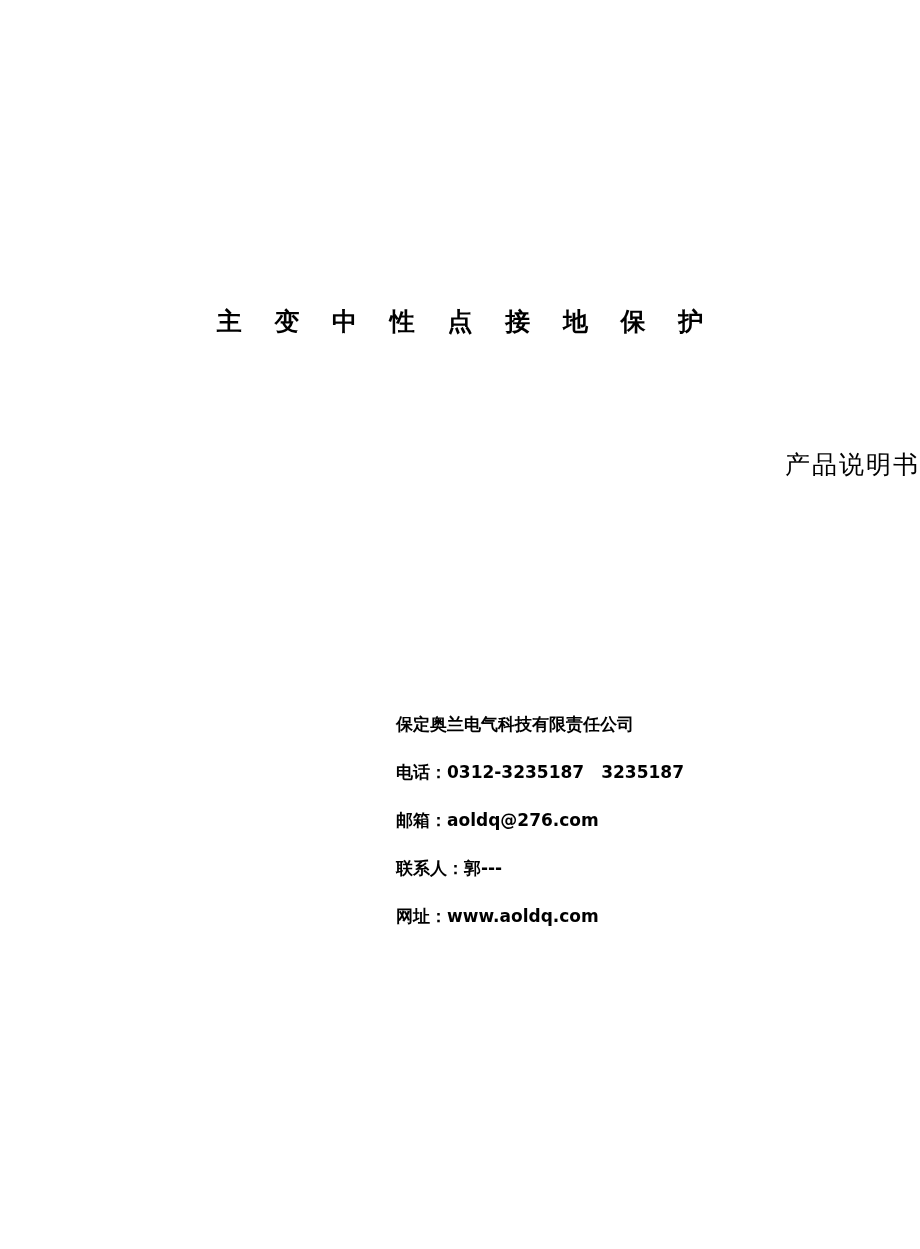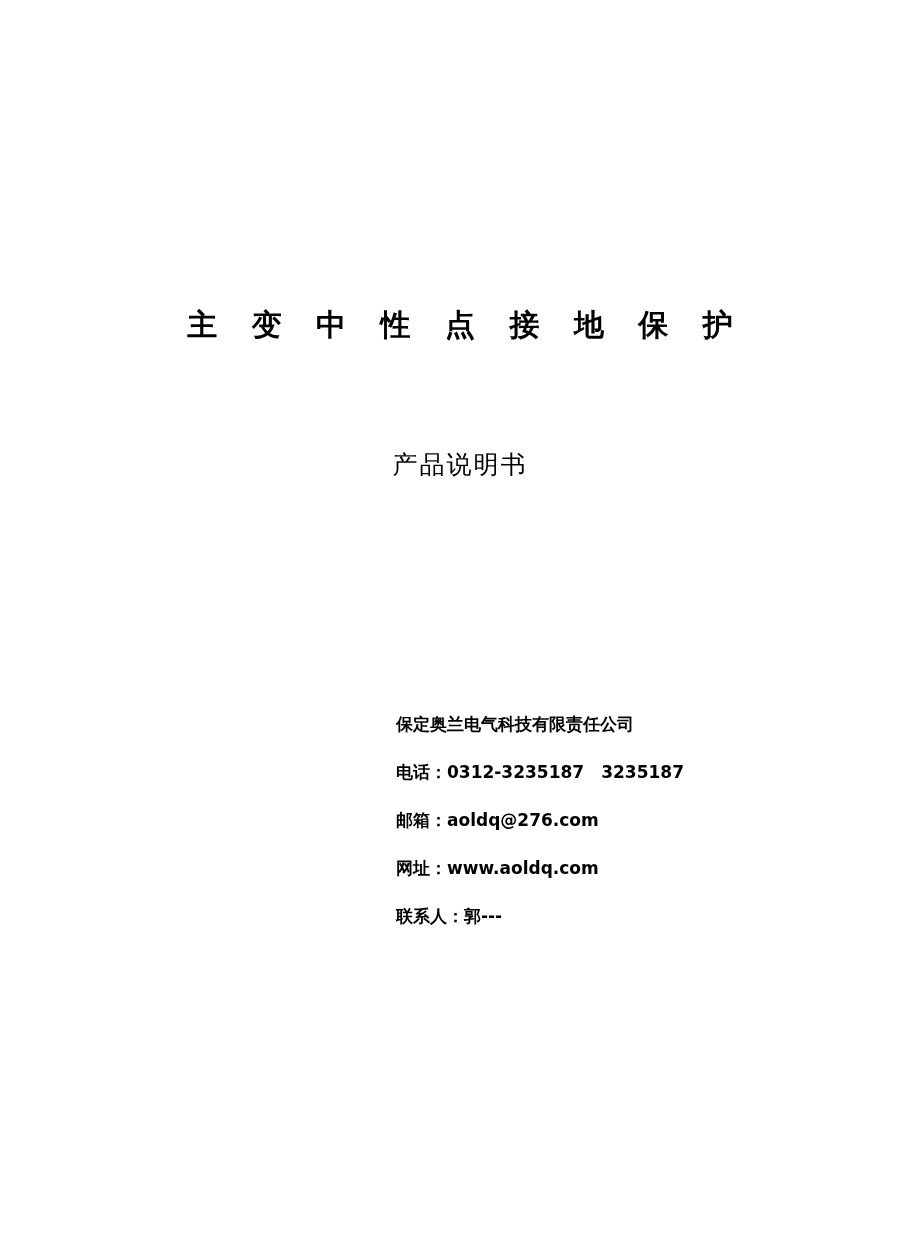--- a/index.html
+++ b/index.html
@@ -18,33 +18,33 @@
     background: #ffffff;
     overflow: hidden;
   }
   .doc-title {
     position: absolute;
     top: 305px;
     left: 0;
     width: 920px;
     text-align: center;
     font-family: "DejaVu Serif", serif;
-    font-size: 30px;
+    font-size: 25px;
     font-weight: 600;
     letter-spacing: 12px;
     text-indent: 12px;
     color: #000000;
     white-space: nowrap;
   }
   .doc-subtitle {
     position: absolute;
     top: 448px;
     left: 0;
     width: 920px;
-    text-align: center;
+    text-align: right;
     font-family: "DejaVu Serif", serif;
     font-size: 25px;
     font-weight: 500;
     letter-spacing: 2px;
     color: #000000;
     white-space: nowrap;
   }
   .contact-block {
     position: absolute;
     top: 700px;
@@ -73,17 +73,17 @@
 <div class="page">
 
   <div class="doc-title">主 变 中 性 点 接 地 保 护</div>
 
   <div class="doc-subtitle">产品说明书</div>
 
   <div class="contact-block">
     <div class="contact-line company">保定奥兰电气科技有限责任公司</div>
     <div class="contact-line">电话：0312-3235187　3235187</div>
     <div class="contact-line latin">邮箱：aoldq@276.com</div>
+    <div class="contact-line">联系人：郭---</div>
     <div class="contact-line latin">网址：www.aoldq.com</div>
-    <div class="contact-line">联系人：郭---</div>
   </div>
 
 </div>
 
 </body></html>

